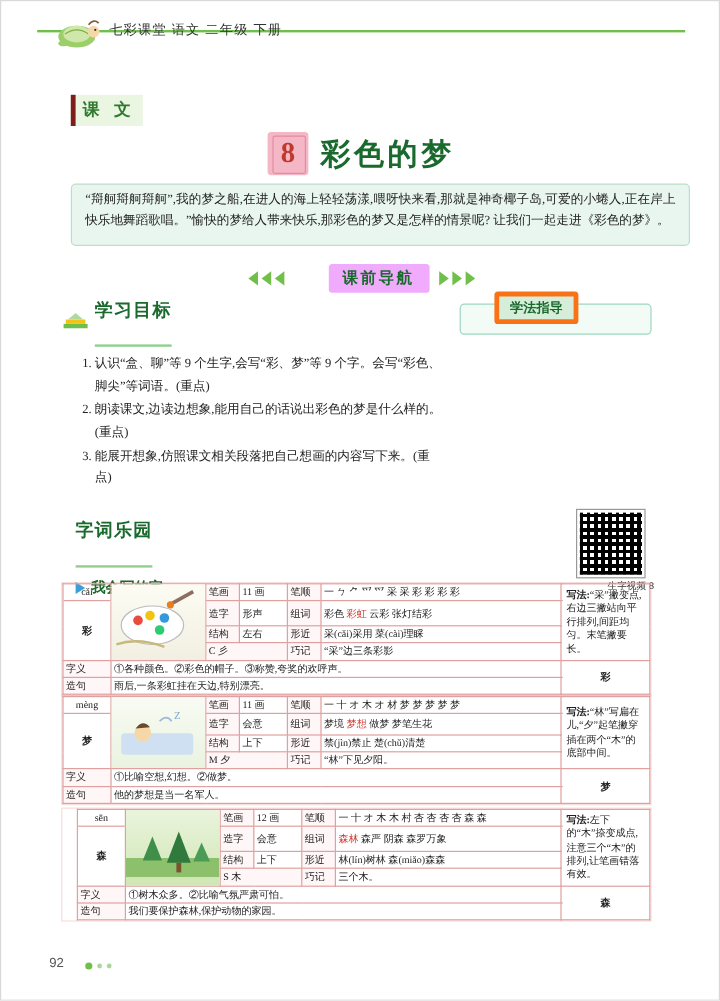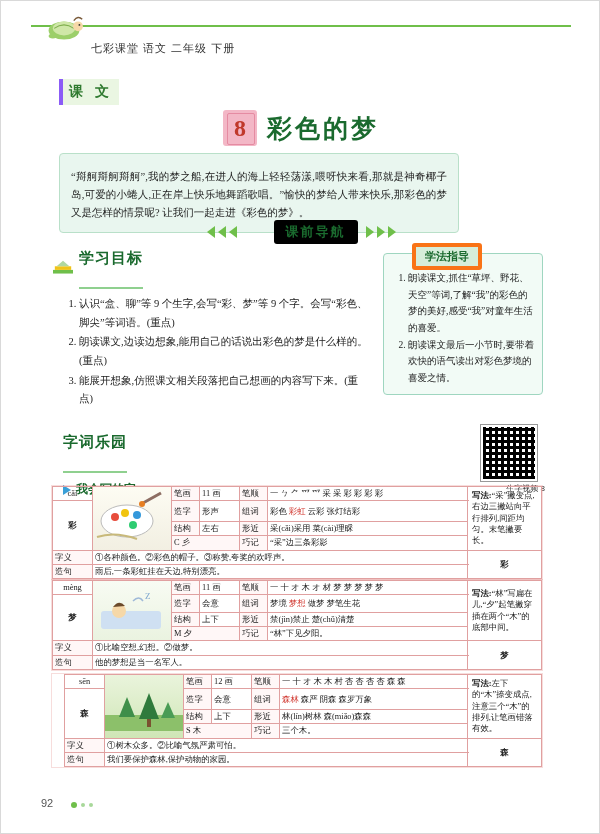--- a/index.html
+++ b/index.html
@@ -22,28 +22,28 @@
   }
   .header-bar {
     position:absolute; left:30px; top:10px; width:540px; height:2px;
     background:#6fbf4a;
   }
   .header-logo {
     position:absolute; left:42px; top:-6px; width:42px; height:36px;
   }
   .header-title {
     position:absolute; left:90px; top:2px;
-    font-size:11px; color:#333; letter-spacing:1px;margin-top:24px;
+    font-size:11px; color:#333; letter-spacing:1px;
   }
   
   .kewen-tag {
     position:absolute; left:58px; top:78px;
     width:60px; height:26px;
     background:#eaf6e2;
-    border-left:4px solid #8b5cf6;
+    border-left:4px solid #7f1d1d;
     display:flex; align-items:center; justify-content:center;
     font-size:14px; letter-spacing:4px; color:#2f7a2f; font-weight:bold;
   }
   
   .lesson-head {
     position:absolute; left:0; top:104px; width:600px; height:46px;
     display:flex; align-items:center; justify-content:center; gap:10px;
   }
   .lesson-num {
     width:34px; height:36px; background:#f3b7c6;
@@ -57,40 +57,40 @@
     content:""; position:absolute; left:4px; top:3px; width:26px; height:30px;
     border:1px solid #e58ba2; border-radius:2px;
   }
   .lesson-title {
     font-size:25px; font-weight:bold; color:#1a6a2e;
     font-family:"Liberation Serif", serif;
     letter-spacing:3px;
   }
   
   .intro {
-    position:absolute; left:58px; top:152px; width:400px;
+    position:absolute; left:58px; top:152px; width:516px;
     background:#e9f6ef; border:1px solid #b9e0c9; border-radius:4px;
-    padding:14px 11px 10px 11px;
+    padding:4px 11px 10px 11px;
     font-size:10.5px; line-height:1.72; color:#222;
     text-align:justify;
     font-family:"Liberation Serif", serif;
   }
   
   .nav-band {
     position:absolute; left:0; top:218px; width:600px; height:26px;
     display:flex; align-items:center; justify-content:center; gap:8px;
   }
   .tri-group { display:flex; gap:3px; }
   .tri {
     width:0;height:0;border-top:6px solid transparent;border-bottom:6px solid transparent;
   }
   .tri.left { border-right:8px solid #6fbf4a; }
   .tri.right { border-left:8px solid #6fbf4a; }
   .nav-label {
-    background:#000000; color:#1a6a2e; font-weight:bold;
+    background:#f0abfc; color:#1a6a2e; font-weight:bold;
     font-size:13px; padding:3px 12px; border-radius:3px; letter-spacing:2px;margin-left:29px;
   }
   
   .sec-head {
     display:flex; align-items:center; gap:6px;
   }
   .sec-title {
     font-size:15px; font-weight:bold; color:#1a6a2e;
     font-family:"Liberation Serif", serif; letter-spacing:1px;
     border-bottom:2px solid #8fd08f; padding-bottom:19px;
@@ -256,24 +256,20 @@
     </div>
     <ol class="goal-list">
       <li>认识“盒、聊”等 9 个生字,会写“彩、梦”等 9 个字。会写“彩色、脚尖”等词语。(重点)</li>
       <li>朗读课文,边读边想象,能用自己的话说出彩色的梦是什么样的。(重点)</li>
       <li>能展开想象,仿照课文相关段落把自己想画的内容写下来。(重点)</li>
     </ol>
   </div>
 
   <div class="tip-box">
     <div class="tip-tag">学法指导</div>
-    <ol class="tip-list">
-      <li>朗读课文,抓住“草坪、野花、天空”等词,了解“我”的彩色的梦的美好,感受“我”对童年生活的喜爱。</li>
-      <li>朗读课文最后一小节时,要带着欢快的语气读出对彩色梦境的喜爱之情。</li>
-    </ol>
   </div>
 
   <div class="baodai">
   </div>
 
   <div class="ziciyuan">
     <div class="sec-head">
       <span class="sec-title">字词乐园</span>
     </div>
     <div class="sub-head">

